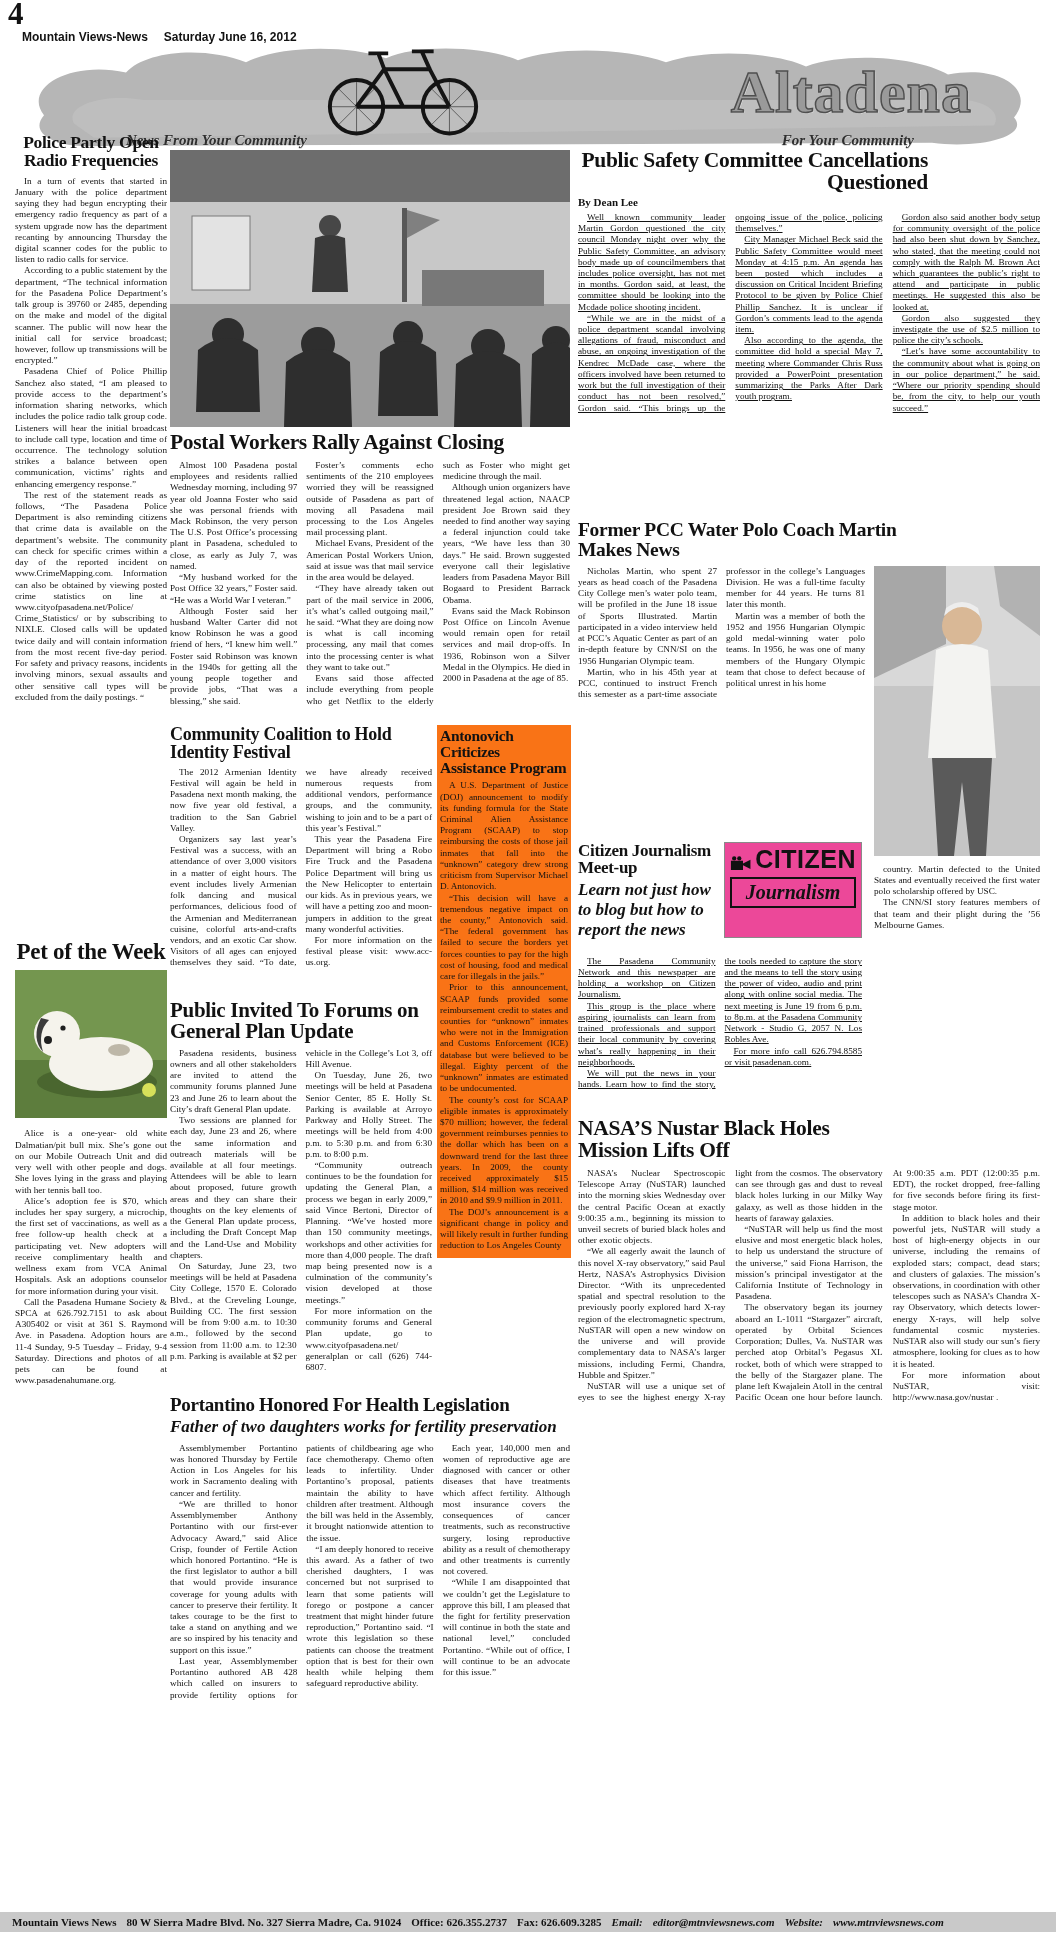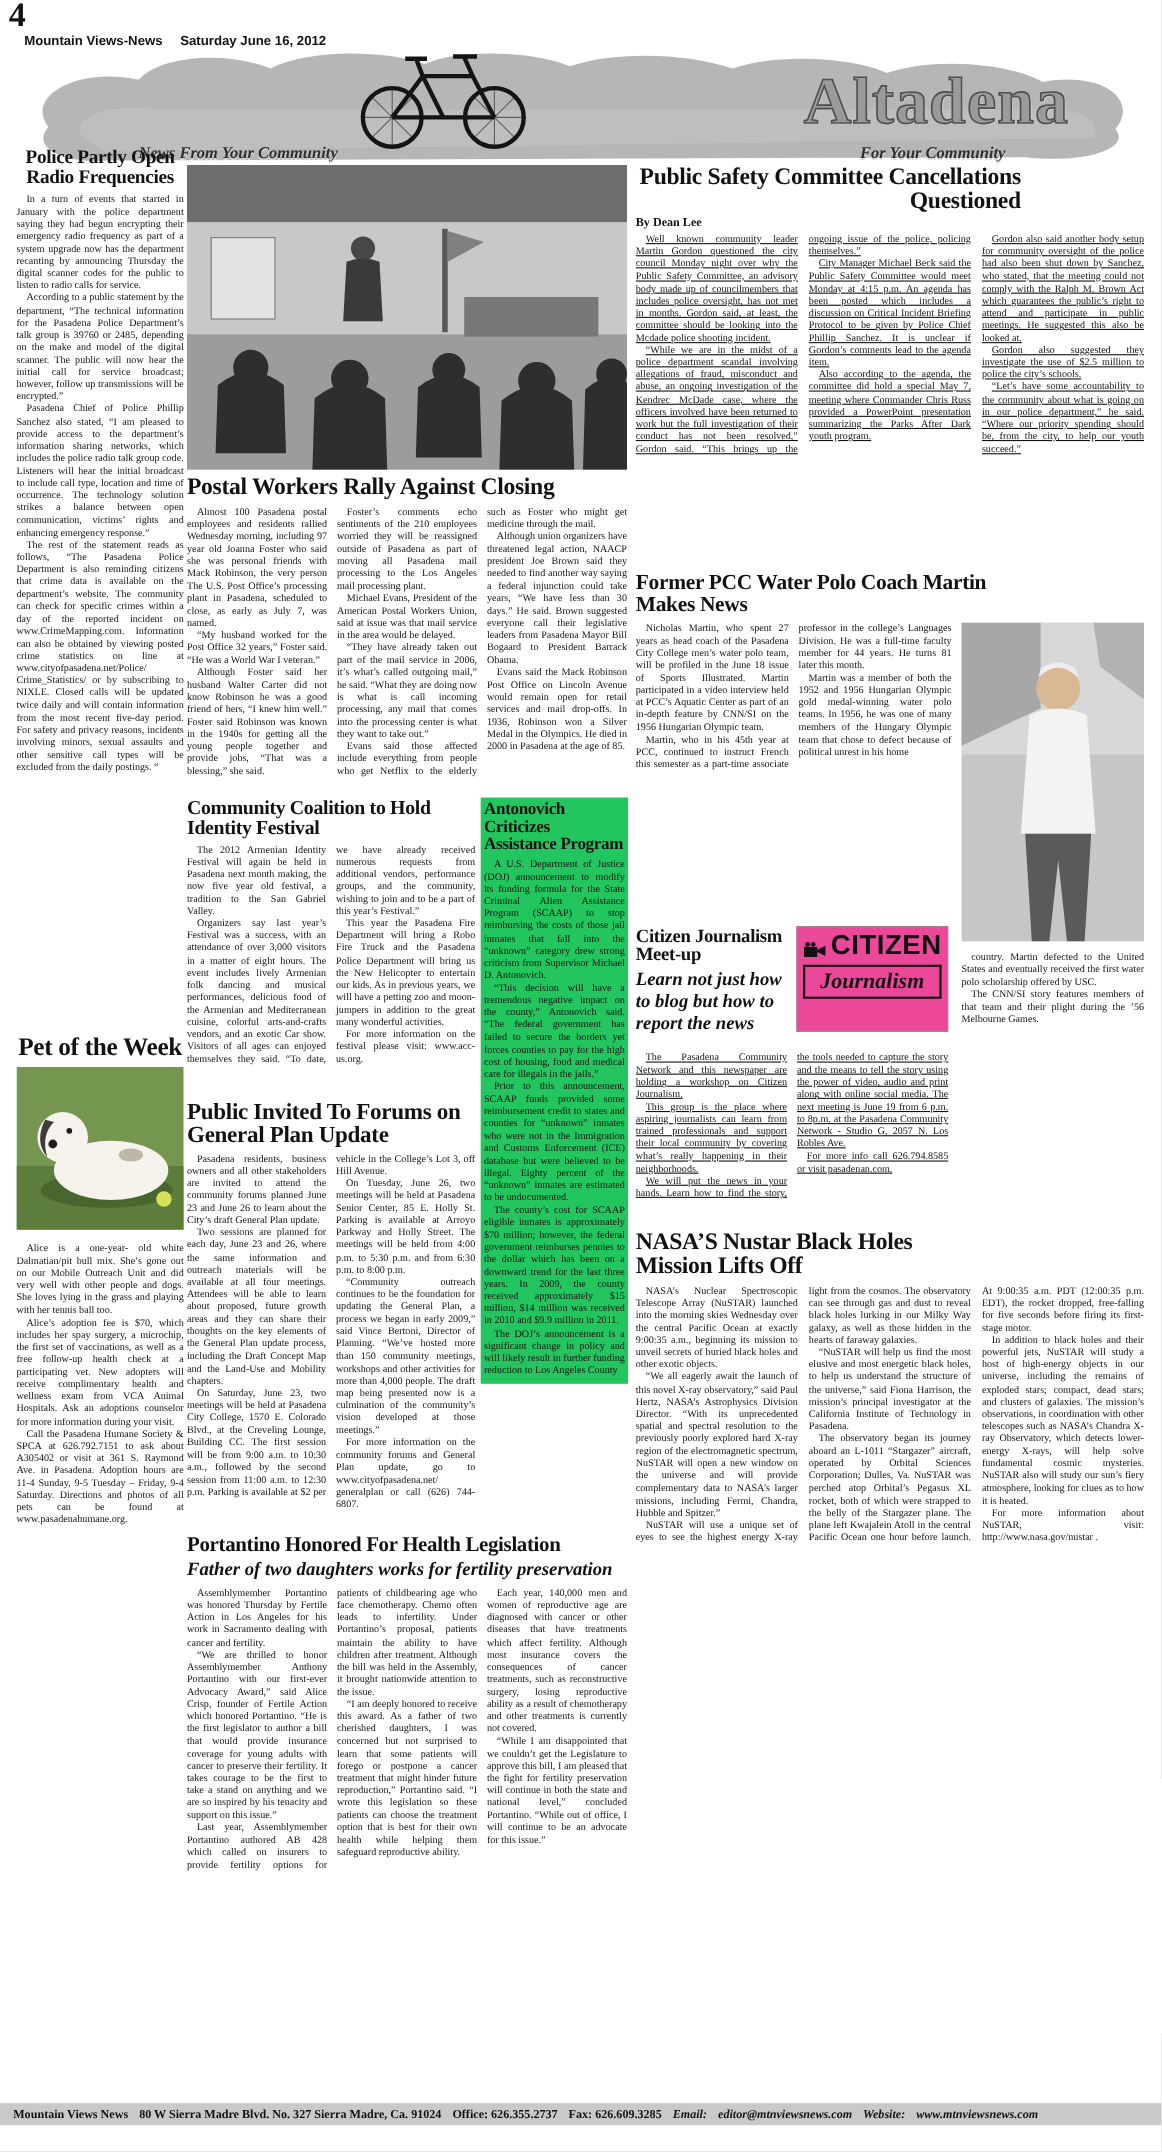--- a/index.html
+++ b/index.html
@@ -39,21 +39,21 @@
   .photo-dog { width:152px; height:148px; margin:2px 0 6px; }
 
   
   .photo-rally { position:absolute; left:170px; top:150px; width:400px; height:277px; }
   .art-postal { left:170px; top:432px; width:400px; }
   .art-postal .hl { font-size:21.5px; margin-bottom:6px; }
   .art-postal .body { column-count:3; column-gap:9px; }
   .art-community { left:170px; top:725px; width:262px; }
   .art-community .hl { font-size:18px; margin-bottom:5px; }
   .art-community .body { column-count:2; column-gap:9px; }
-  .art-antonovich { left:437px; top:725px; width:134px; background:#22c55e; padding:3px 3px 6px; }
+  .art-antonovich { left:437px; top:725px; width:134px; background:#f97316; padding:3px 3px 6px; }
   .art-antonovich .hl { font-size:15.5px; margin-bottom:5px; }
   .art-forums { left:170px; top:1000px; width:262px; }
   .art-forums .hl { font-size:21px; margin-bottom:5px; }
   .art-forums .body { column-count:2; column-gap:9px; }
   .art-portantino { left:170px; top:1395px; width:400px; }
   .art-portantino .hl { font-size:19px; margin-bottom:2px; }
   .art-portantino .body { column-count:3; column-gap:9px; }
 
   
   .art-ps { left:578px; top:150px; width:462px; }

